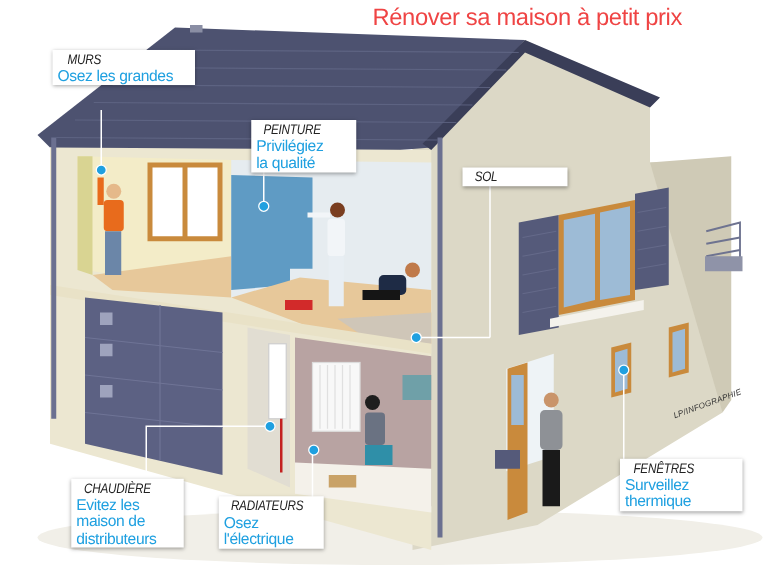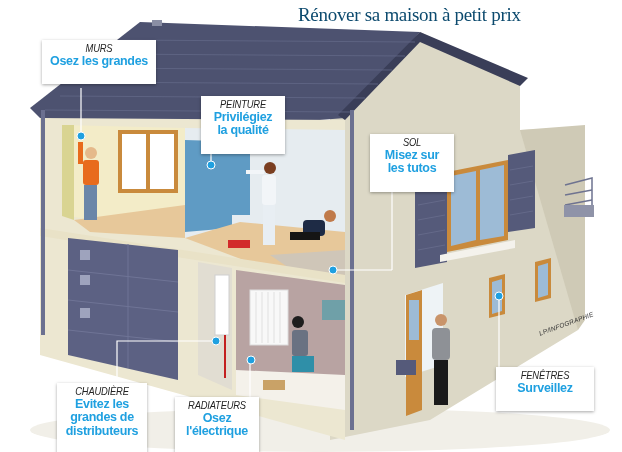--- a/index.html
+++ b/index.html
@@ -1,21 +1,21 @@
 <!DOCTYPE html>
 <html><head>
 <meta charset="utf-8">
 <style>
   html, body { margin: 0; padding: 0; background: #ffffff; }
   body { width: 622px; height: 452px; position: relative; overflow: hidden; font-family: "Liberation Sans", "DejaVu Sans", sans-serif; }
-  .title { position: absolute; left: 298px; top: 4px; font-family: Liberation Serif, serif; font-size: 19px; color: #0c4a6e; letter-spacing: -0.3px; white-space: nowrap; }
+  .title { position: absolute; left: 298px; top: 4px; font-family: Liberation Sans, sans-serif; font-size: 19px; color: #ef4444; letter-spacing: -0.3px; white-space: nowrap; }
   svg.scene { position: absolute; left: 0; top: 0; }
-  .callout { position: absolute; background: #ffffff; box-shadow: 0 1px 3px rgba(0,0,0,0.35); text-align: center; padding: 3px 4px 16px; line-height: 1.08; }
+  .callout { position: absolute; background: #ffffff; box-shadow: 0 1px 3px rgba(0,0,0,0.35); text-align: left; padding: 3px 4px 0; line-height: 1.08; }
   .callout .cat { display: block; font-style: italic; font-size: 11px; color: #222; letter-spacing: -0.2px; transform: scaleX(0.85); }
-  .callout .tip { display: block; font-weight: bold; font-size: 12.5px; color: #1fa0e0; letter-spacing: -0.3px; }
+  .callout .tip { display: block; font-weight: normal; font-size: 12.5px; color: #1fa0e0; letter-spacing: -0.3px; }
   .callout .tip span { display: block; }
   .credit { position: absolute; left: 538px; top: 330px; font-size: 6.5px; font-style: italic; color: #333; transform: rotate(-20deg); transform-origin: left top; letter-spacing: 0.2px; }
 </style>
 </head>
 <body>
 
 <div class="title">Rénover sa maison à petit prix</div>
 
 <svg class="scene" width="622" height="452" viewBox="0 0 622 452">
 
@@ -184,41 +184,38 @@
 <div class="callout" style="left:201px; top:96px; width:76px;">
   <span class="cat">PEINTURE</span>
   <span class="tip">
     <span>Privilégiez</span>
     <span>la qualité</span>
   </span>
 </div>
 
 <div class="callout" style="left:370px; top:92px; width:76px;margin-top:42px;">
   <span class="cat">SOL</span>
-  <span class="tip">
-    <span>Misez sur</span>
-    <span>les tutos</span>
-  </span>
 </div>
 
 <div class="callout" style="left:57px; top:383px; width:82px;">
   <span class="cat">CHAUDIÈRE</span>
   <span class="tip">
     <span>Evitez les</span>
-    <span>grandes de</span>
+    <span>maison de</span>
     <span>distributeurs</span>
   </span>
 </div>
 
 <div class="callout" style="left:175px; top:397px; width:76px;">
   <span class="cat">RADIATEURS</span>
   <span class="tip">
     <span>Osez</span>
     <span>l'électrique</span>
   </span>
 </div>
 
 <div class="callout" style="left:486px; top:367px; width:90px;margin-left:10px;">
   <span class="cat">FENÊTRES</span>
   <span class="tip">
     <span>Surveillez</span>
+    <span>thermique</span>
   </span>
 </div>
 
 </body></html>

